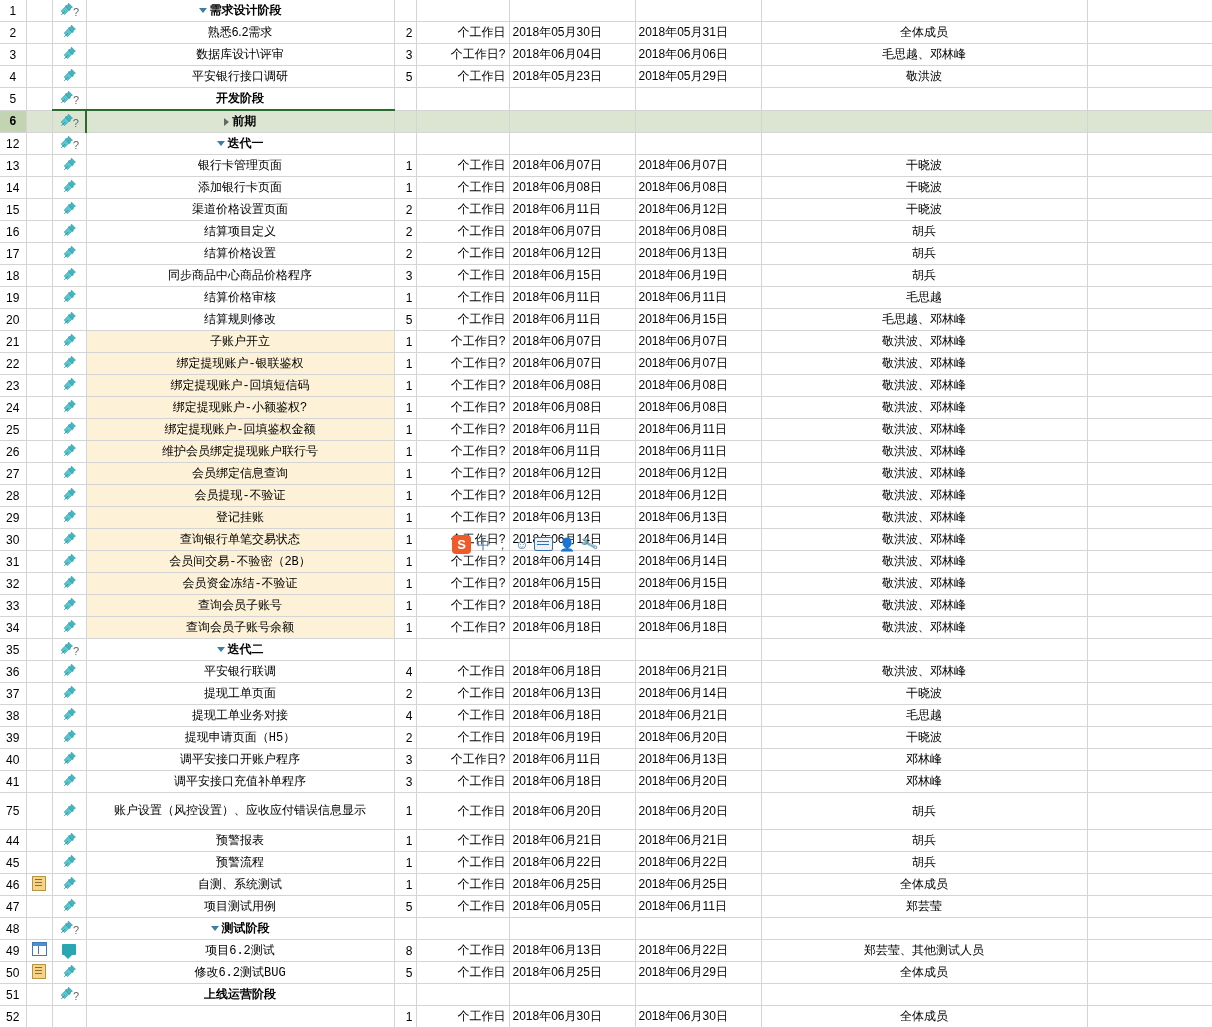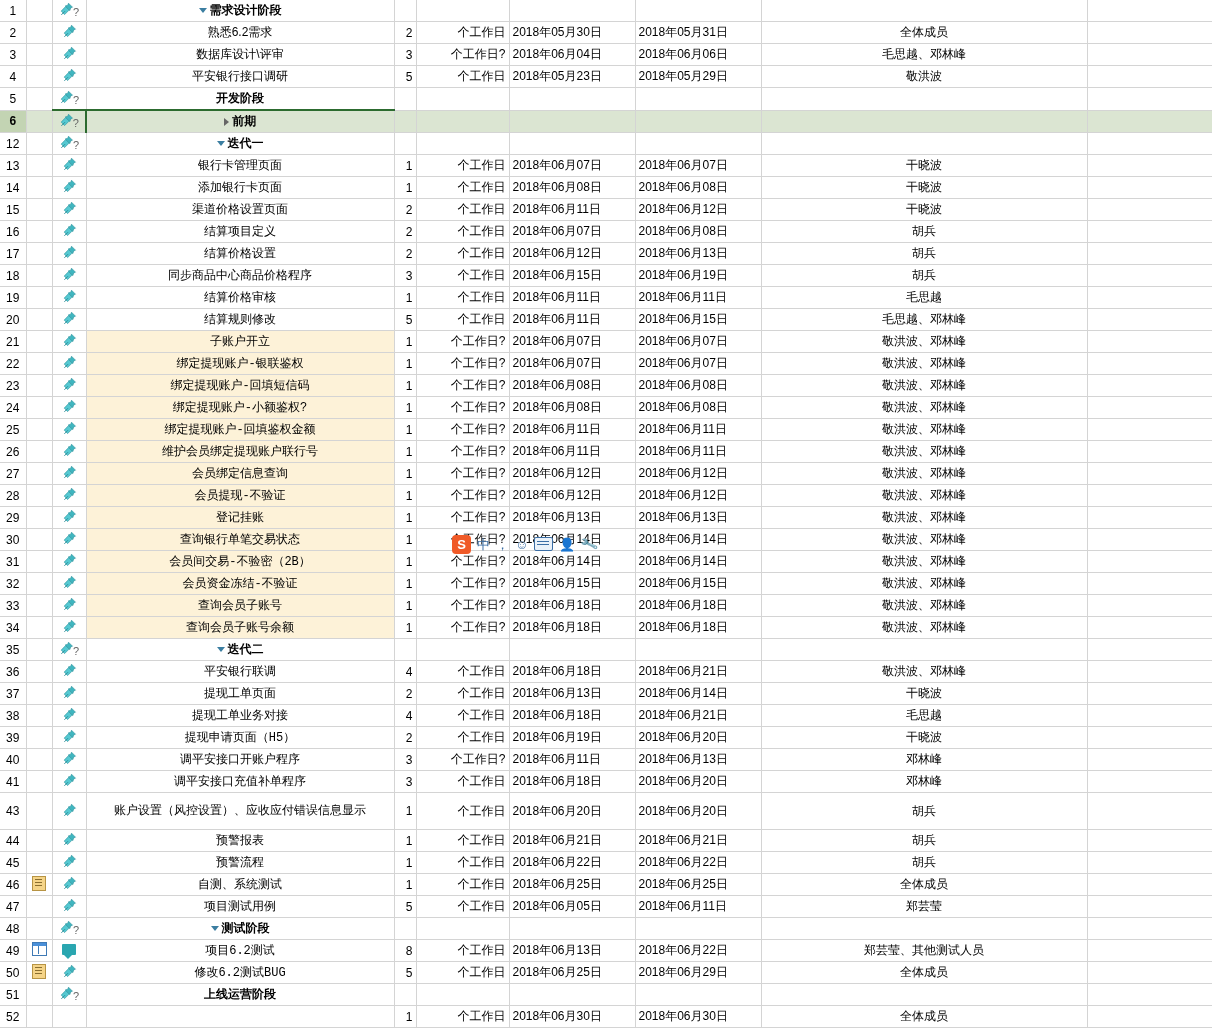--- a/index.html
+++ b/index.html
@@ -803,21 +803,21 @@
             </svg></span></td>
         <td class="task indent3"><span>调平安接口充值补单程序</span></td>
         <td class="dur">3</td>
         <td class="durtxt">个工作日</td>
         <td class="date">2018年06月18日</td>
         <td class="date">2018年06月20日</td>
         <td class="res">邓林峰</td>
         <td class="tail"></td>
       </tr>
       <tr>
-        <td class="num">43</td>
+        <td class="num">75</td>
         <td class="ind"></td>
         <td class="mark"><span class="pin-icon"><svg width="15" height="15" viewBox="0 0 15 15">
               <path d="M9.5 1.2 L13.5 5.2 L11.6 6.0 L10.9 8.6 L6.2 4.0 L8.8 3.2 Z" fill="#3fb6c0" stroke="#2a8f99" stroke-width="0.6"></path>
               <path d="M6.6 4.6 L10.1 8.1 L5.6 12.6 L2.2 9.1 Z" fill="#55c9d2" stroke="#2a8f99" stroke-width="0.6"></path>
               <path d="M2.4 12.8 L6.0 9.2" stroke="#2a8f99" stroke-width="1"></path>
             </svg></span></td>
         <td class="task wrap2 indent3" style="height: 36px;"><span>账户设置（风控设置）、应收应付错误信息显示</span></td>
         <td class="dur">1</td>
         <td class="durtxt">个工作日</td>
         <td class="date">2018年06月20日</td>

